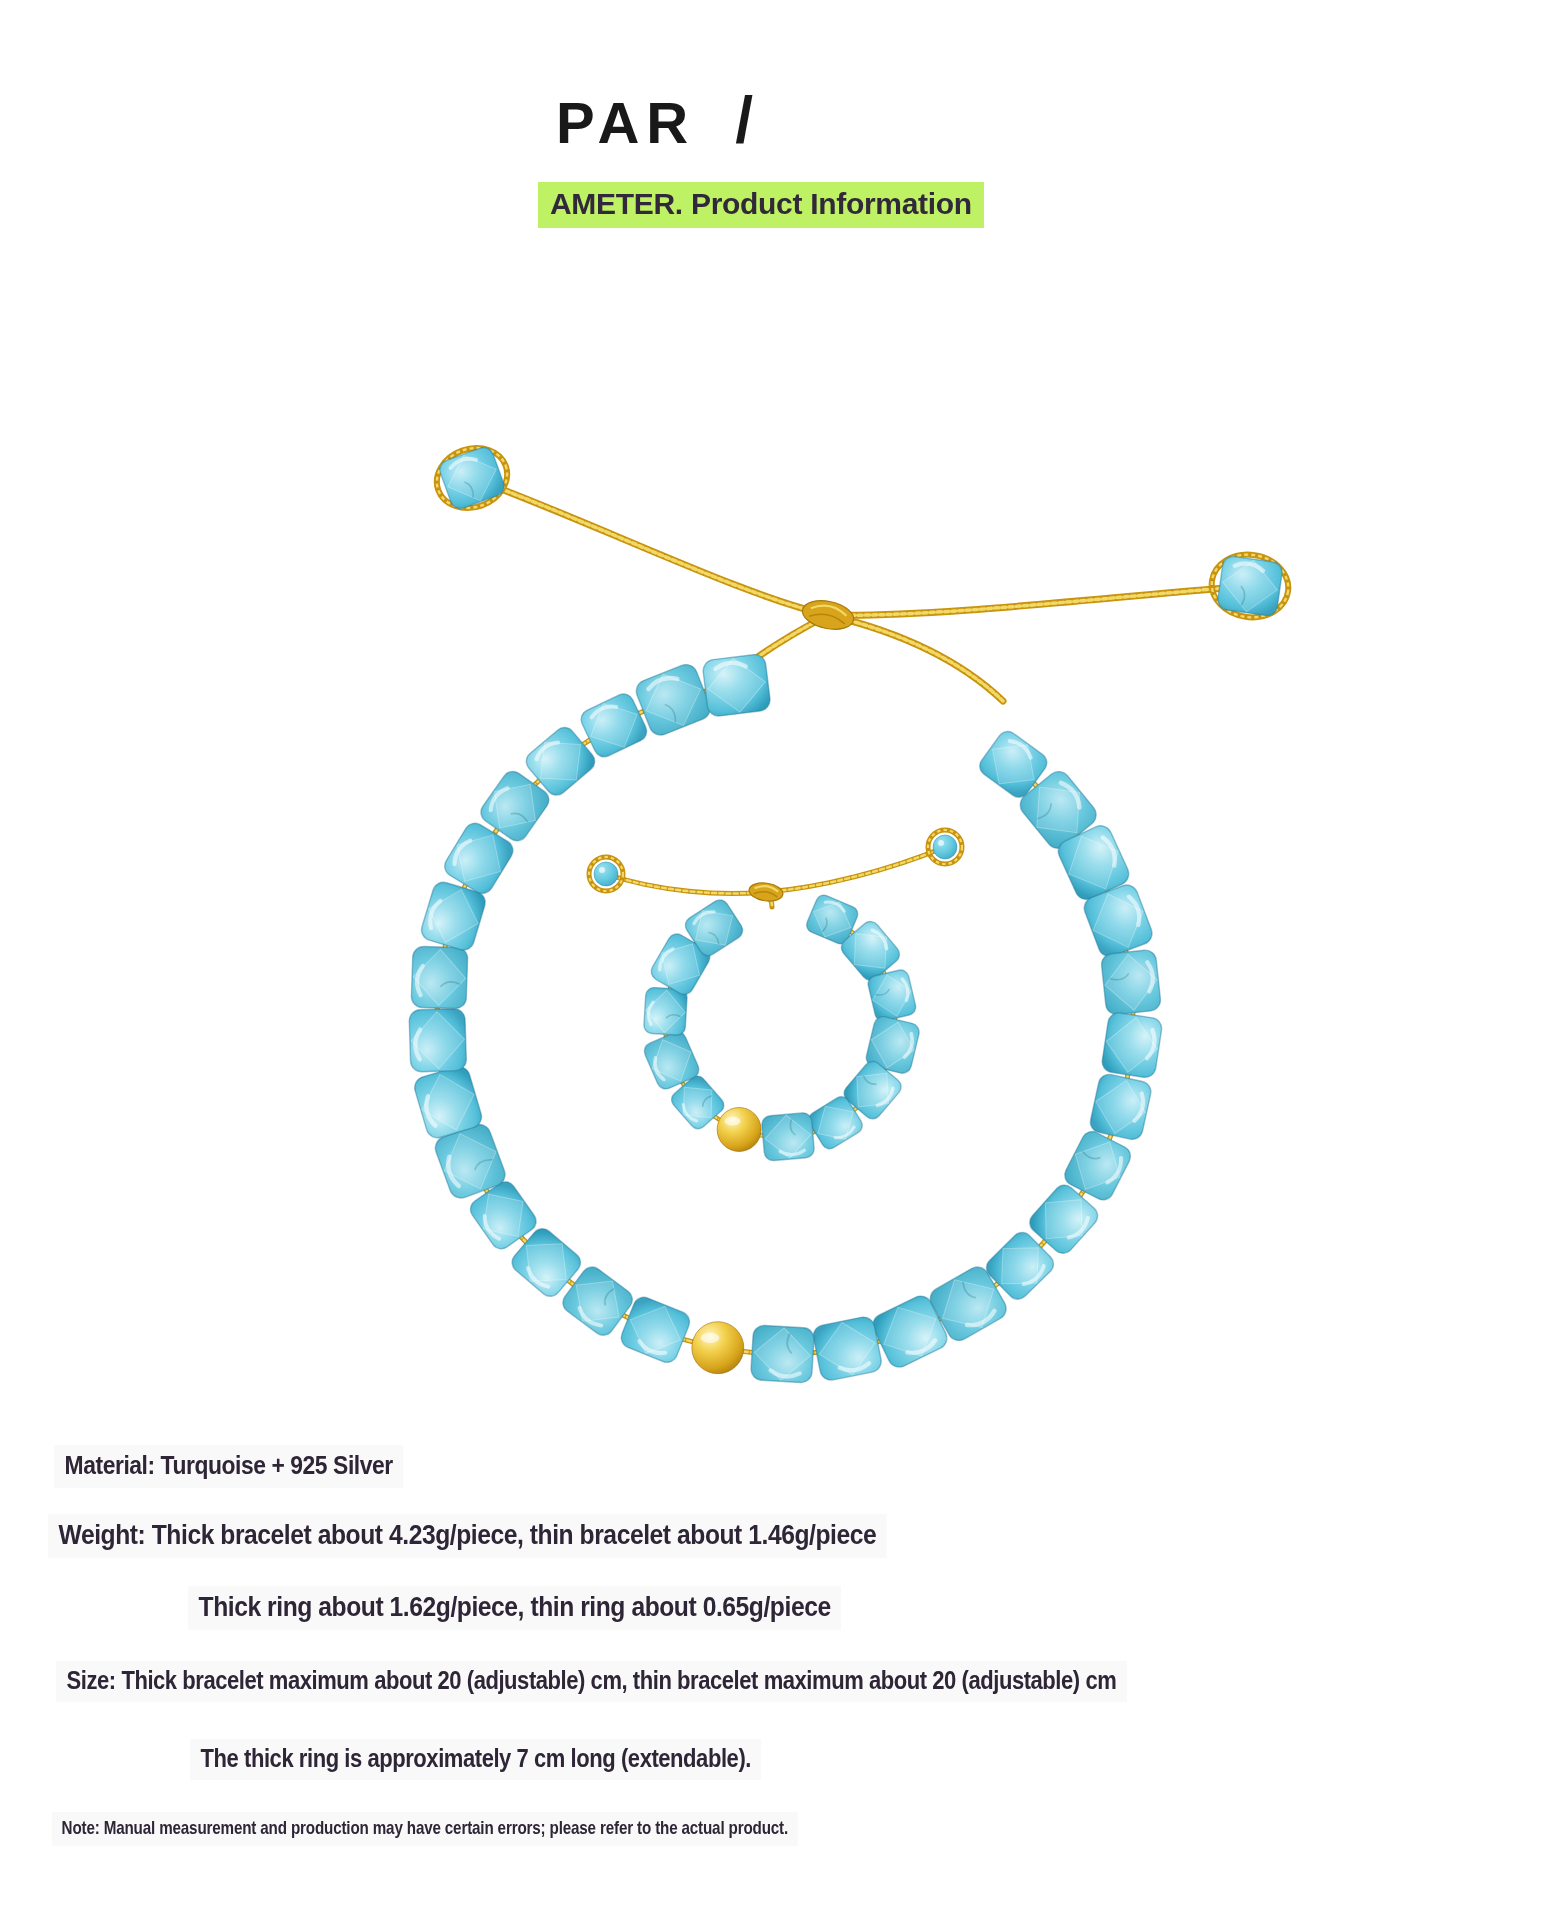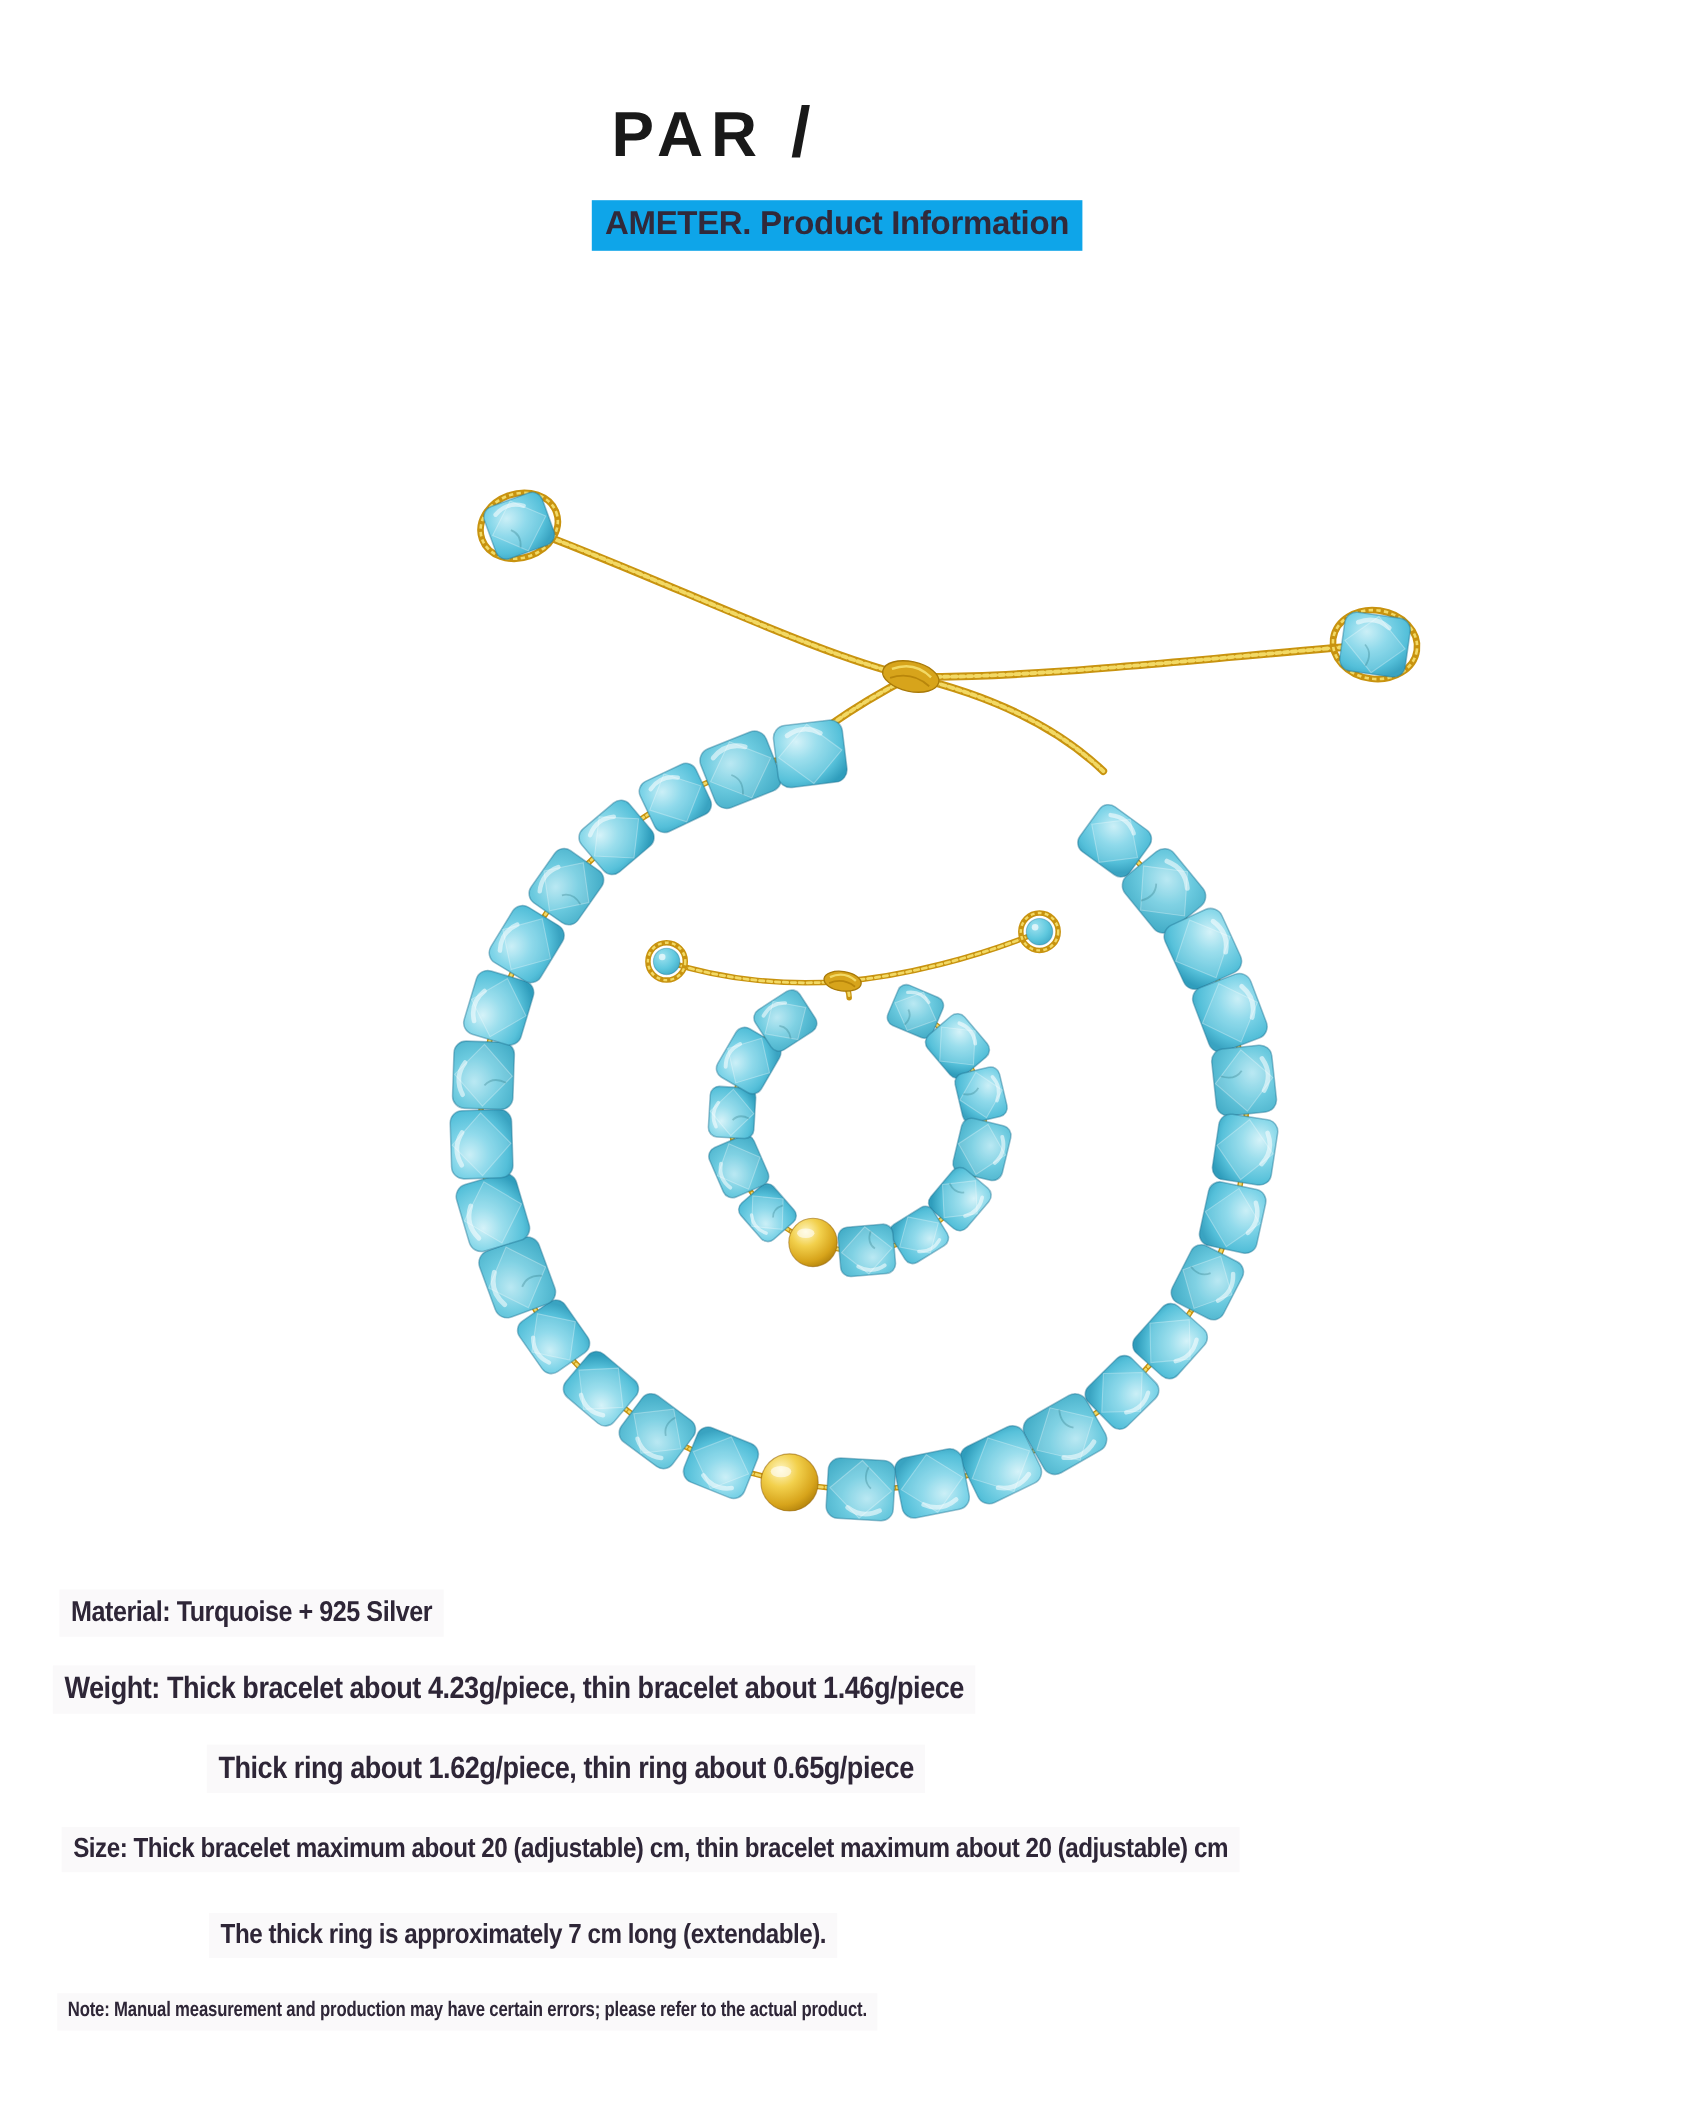--- a/index.html
+++ b/index.html
@@ -1,24 +1,24 @@
 <!DOCTYPE html>
 <html><head>
 <meta charset="utf-8">
 <style>
   html,body{margin:0;padding:0;background:#fff;}
   .page{position:relative;width:1553px;height:1920px;background:#ffffff;overflow:hidden;
         font-family:"Liberation Sans","DejaVu Sans",sans-serif;}
   #jewelry{position:absolute;left:0;top:0;width:1553px;height:1920px;pointer-events:none;}
 
-  .brand-line{position:absolute;left:556px;top:94px;display:flex;align-items:flex-start;gap:24px;
+  .brand-line{position:absolute;left:556px;top:94px;display:flex;align-items:flex-start;gap:40px;
               color:#191919;font-weight:bold;font-size:58px;line-height:1;letter-spacing:7px;}
   .brand-slash{font-weight:600;font-size:64px;margin-top:-6px;letter-spacing:0;}
   .subtitle{position:absolute;left:538px;top:182px;font-size:30px;font-weight:bold;color:#31293a;
-            background:#0ea5e9;padding:5px 12px 7px;letter-spacing:-0.3px;white-space:nowrap;text-align:right;}
+            background:#bef264;padding:5px 12px 7px;letter-spacing:-0.3px;white-space:nowrap;text-align:right;}
 
   .details .line{position:absolute;font-weight:bold;color:#2e2637;background:#faf9fa;
                  padding:5px 12px 7px;white-space:nowrap;letter-spacing:-0.5px;
                  transform:scaleX(0.88);transform-origin:left center;}
   #material{left:54px;top:1445px;font-size:26px;}
   #weight1{left:48px;top:1514px;font-size:28px;}
   #weight2{left:188px;top:1586px;font-size:28px;}
   #size1{left:56px;top:1661px;font-size:25px;}
   #size2{left:190px;top:1739px;font-size:25px;}
   #note{left:52px;top:1812px;font-size:19px;letter-spacing:-0.2px;transform:scaleX(0.80);}

